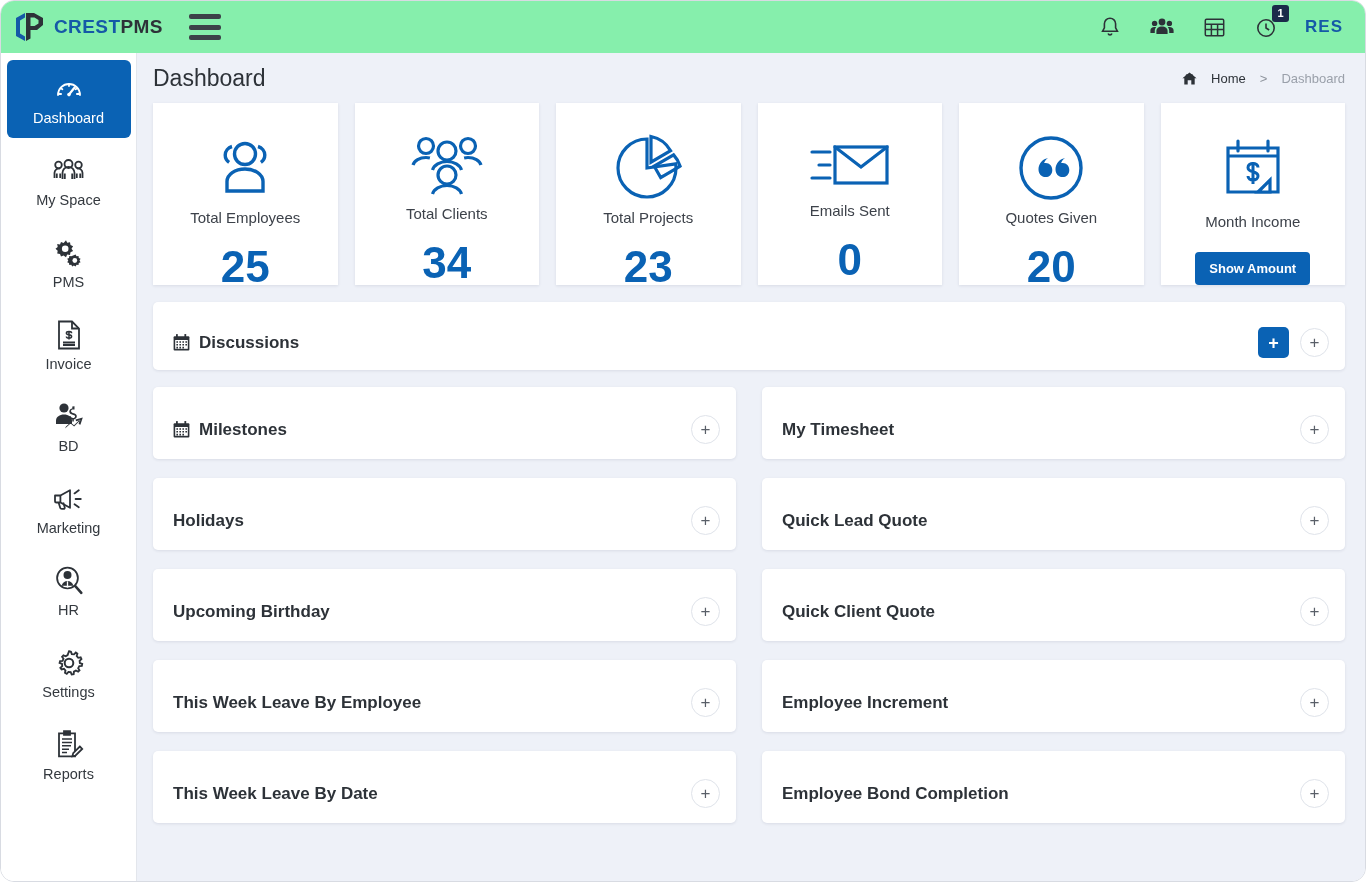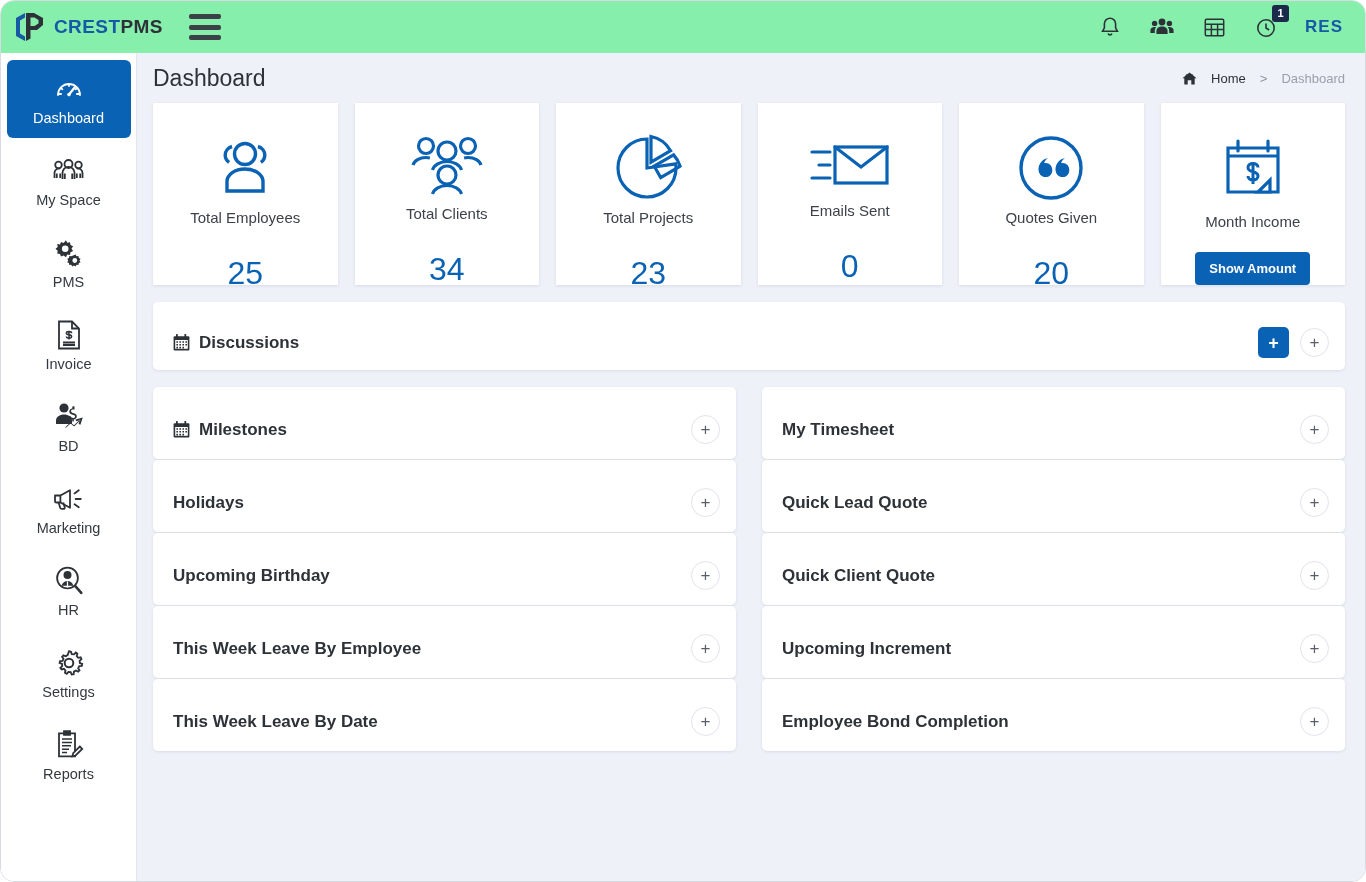--- a/index.html
+++ b/index.html
@@ -139,21 +139,21 @@
     display: flex; flex-direction: column;
     align-items: center;
     padding-top: 30px;
   }
   .stat-icon { height: 82px; display:flex; align-items:center; justify-content:center; }
   .stat-icon svg { display: block; }
   .stat-label {
     font-size: 15px; color: #3d424a; margin-top: 6px;
   }
   .stat-value {
-    font-size: 32px; color: #0a62b4; font-weight: 400; margin-top: 29px;
+    font-size: 44px; color: #0a62b4; font-weight: 700; margin-top: 16px;
   }
   .show-amount-btn {
     margin-top: 22px;
     background: #0a62b4; color: #ffffff;
     border: none; border-radius: 4px;
     font-size: 13px; font-weight: 600;
     padding: 9px 14px;
     cursor: pointer;
     font-family: "Liberation Sans", sans-serif;
   }
@@ -192,21 +192,21 @@
   }
   .plus-glyph { font-size: 17px; line-height: 1; font-weight: 400; }
   .btn-sq-plus .plus-glyph { font-size: 18px; font-weight: 700; }
 
   #discussions-panel { height: 68px; }
 
   .two-col {
     display: flex; gap: 26px;
     margin-top: 17px;
   }
-  .col { flex: 1; display: flex; flex-direction: column; gap: 1px; }
+  .col { flex: 1; display: flex; flex-direction: column; gap: 19px; }
   .col-left .panel { height: 72px; }
   .col-right .panel { height: 72px; }
 </style>
 </head>
 <body>
 
 <div class="app-frame">
 
   <div class="topbar">
     <div class="brand">
@@ -597,21 +597,21 @@
             </div>
             <div class="panel-actions">
               <button class="btn-circle-plus">
                 <span class="plus-glyph">+</span>
               </button>
             </div>
           </div>
 
           <div class="panel">
             <div class="panel-title">
-              <span>Upcoming Increment</span>
+              <span>Employee Increment</span>
             </div>
             <div class="panel-actions">
               <button class="btn-circle-plus">
                 <span class="plus-glyph">+</span>
               </button>
             </div>
           </div>
 
           <div class="panel">
             <div class="panel-title">

